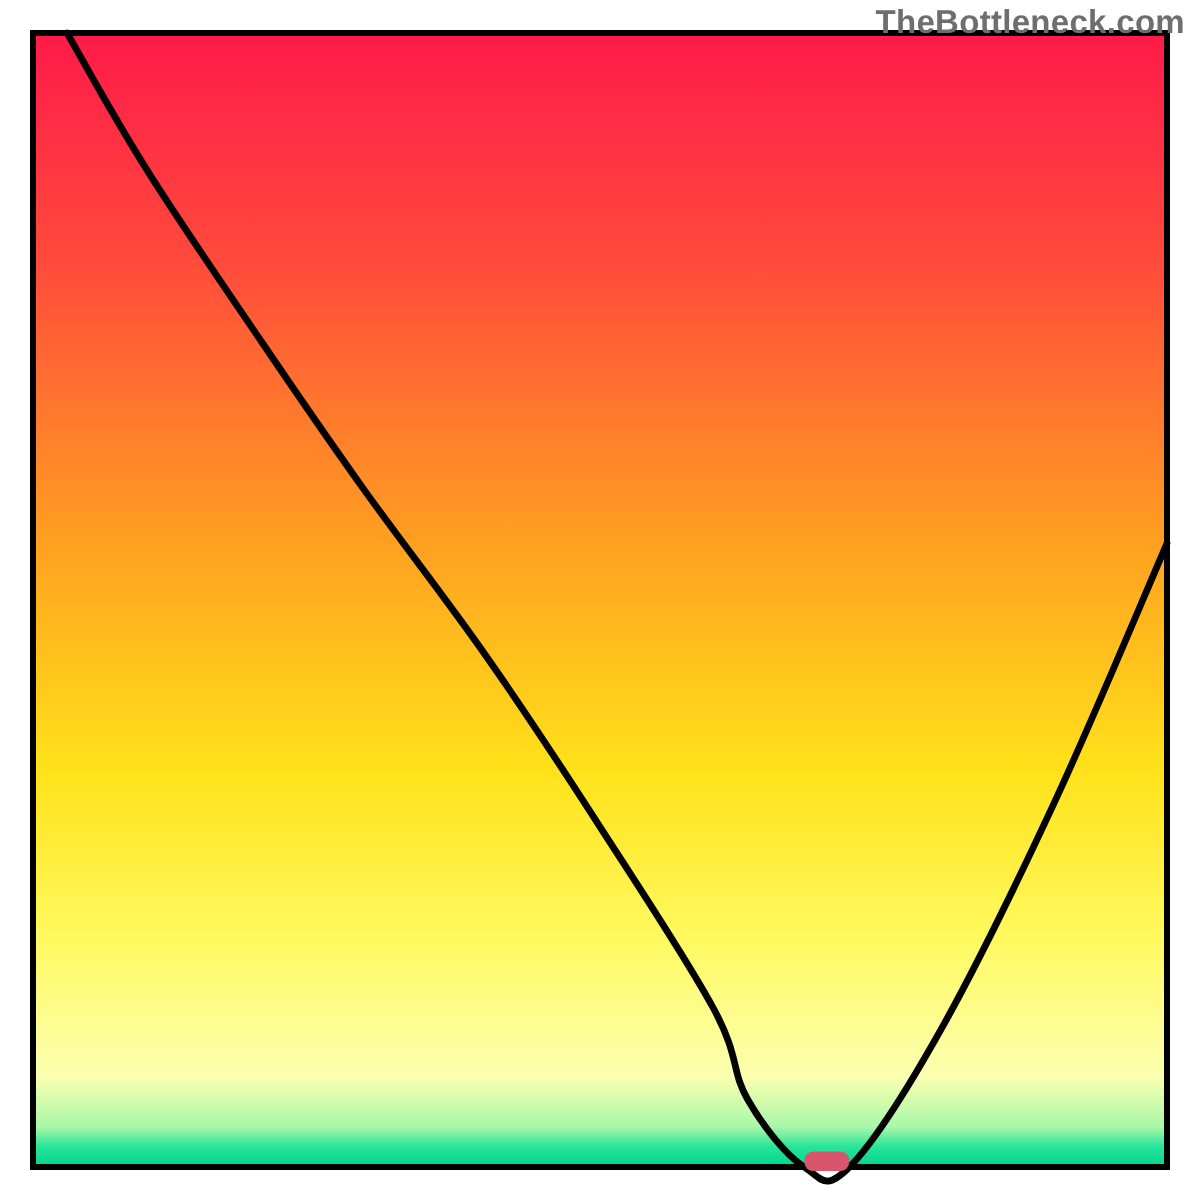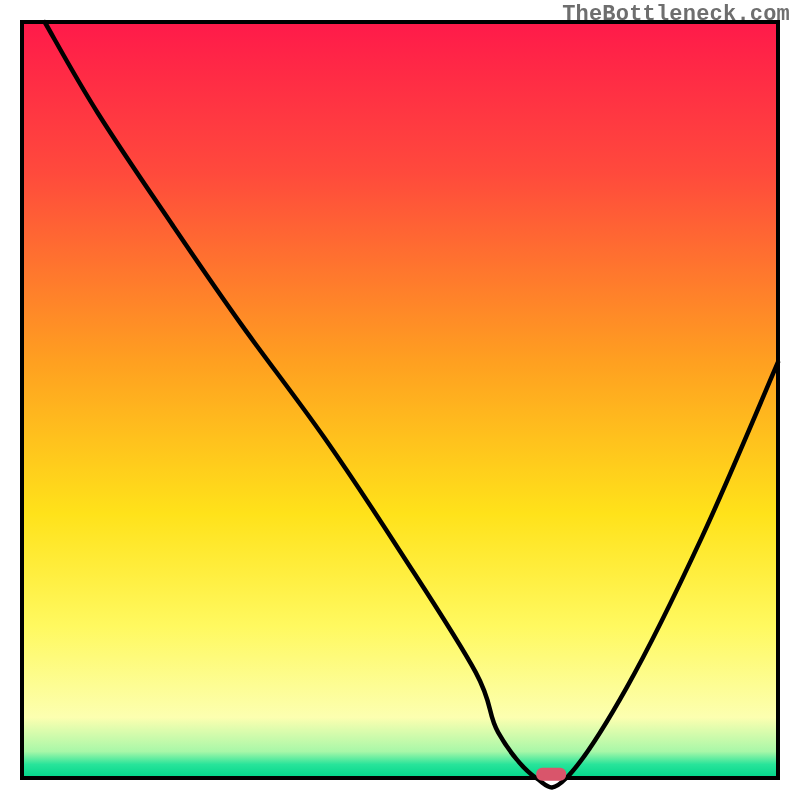--- a/index.html
+++ b/index.html
@@ -18,21 +18,20 @@
   }
   .watermark {
     position: absolute;
     top: 2px;
     right: 10px;
     font-size: 22px;
     font-weight: bold;
     color: #6e6e6e;
     letter-spacing: 0.2px;
     z-index: 40;
-    font-family: Liberation Mono, monospace;
   }
   svg.chart-svg {
     position: absolute;
     left: 0;
     top: 0;
     width: 800px;
     height: 800px;
   }
 </style>
 </head>

